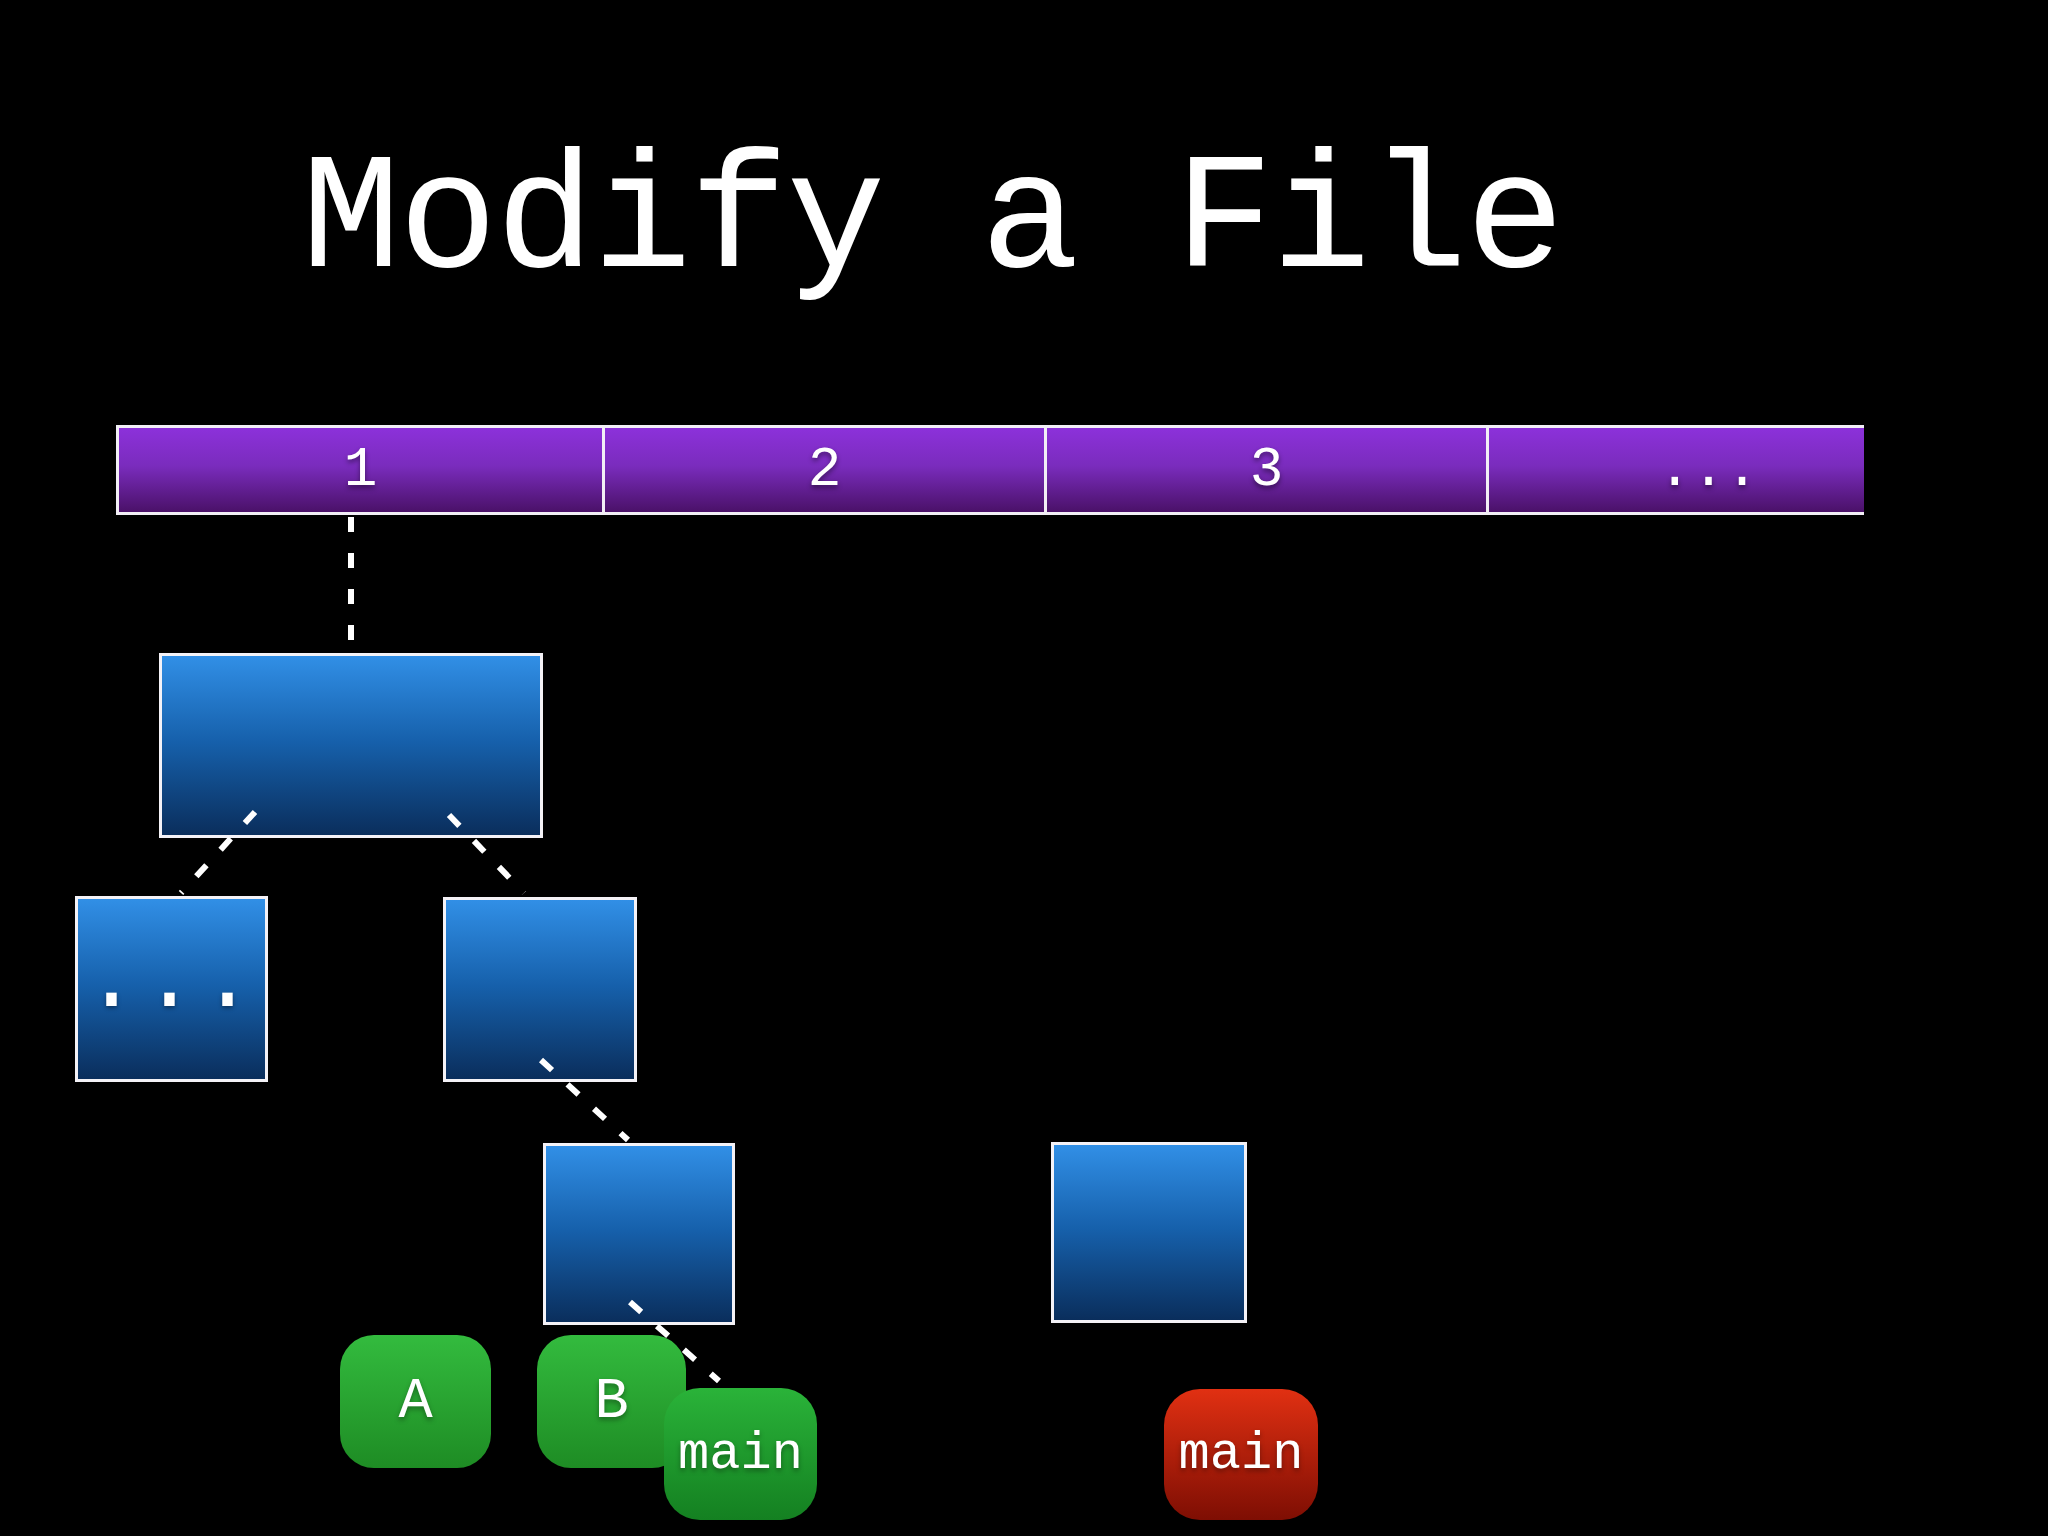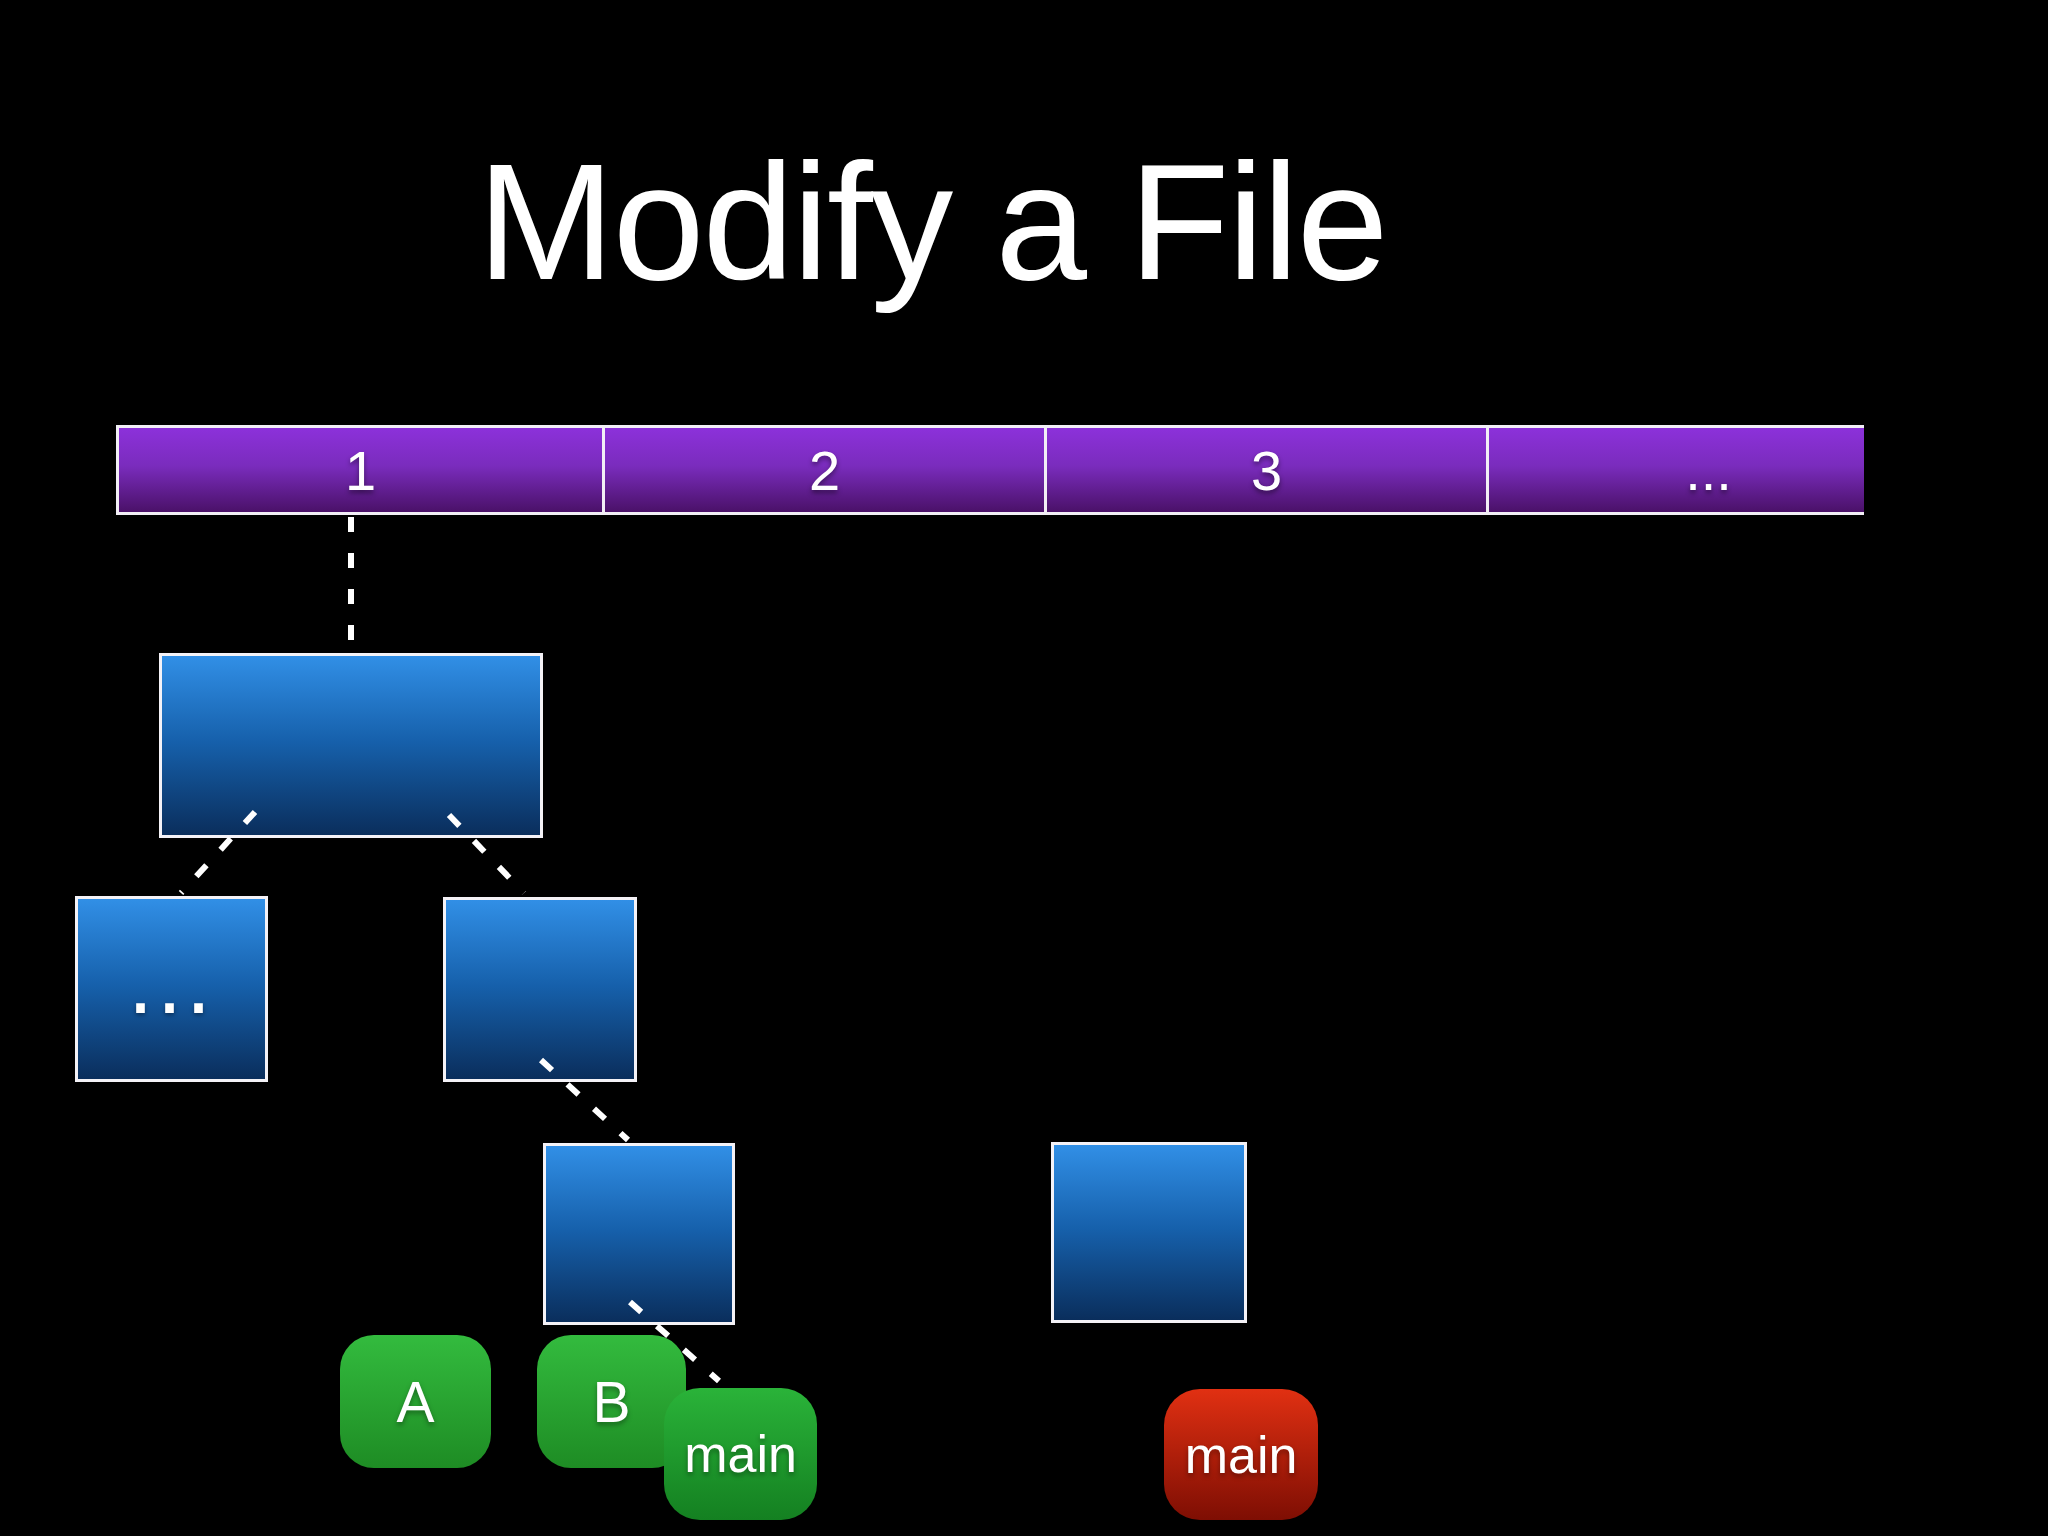--- a/index.html
+++ b/index.html
@@ -6,21 +6,21 @@
     margin: 0;
     padding: 0;
     background: #000;
   }
   #stage {
     position: relative;
     width: 1864px;
     height: 1536px;
     background: var(--background, #000);
     overflow: hidden;
-    font-family: Liberation Sans, sans-serif;
+    font-family: Liberation Mono, monospace;
   }
   .slide-title {
     position: absolute;
     left: 0;
     top: 128px;
     width: 100%;
     text-align: center;
     margin: 0;
     font-size: 165px;
     font-weight: 400;

